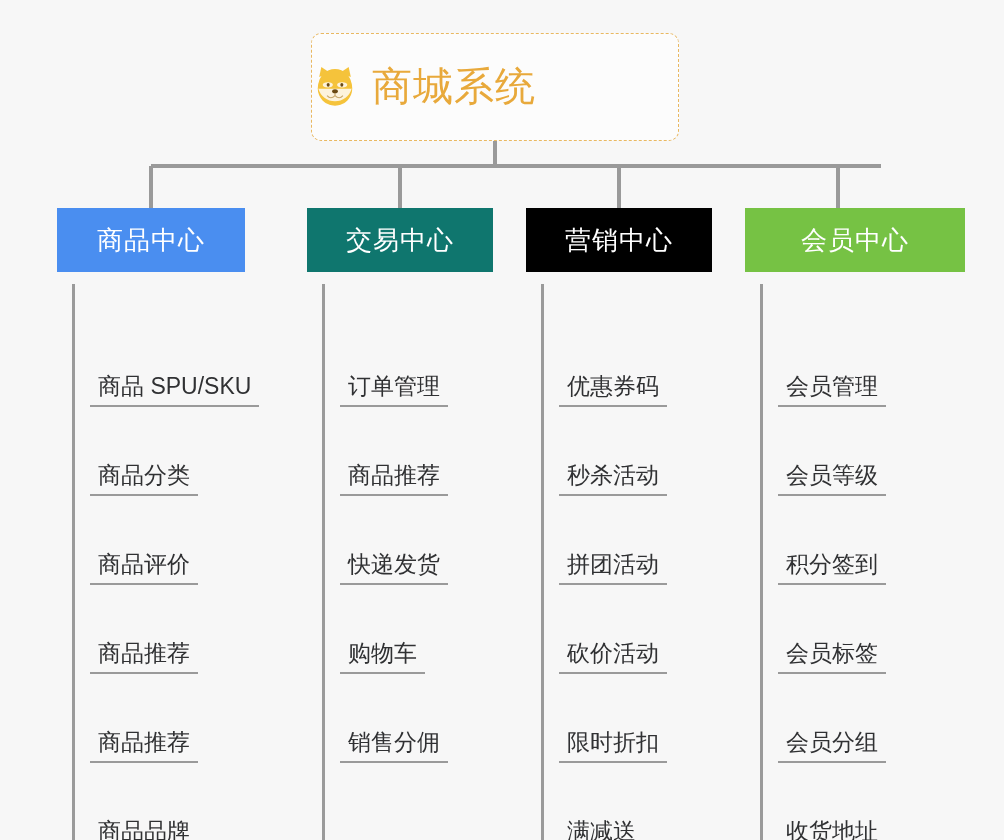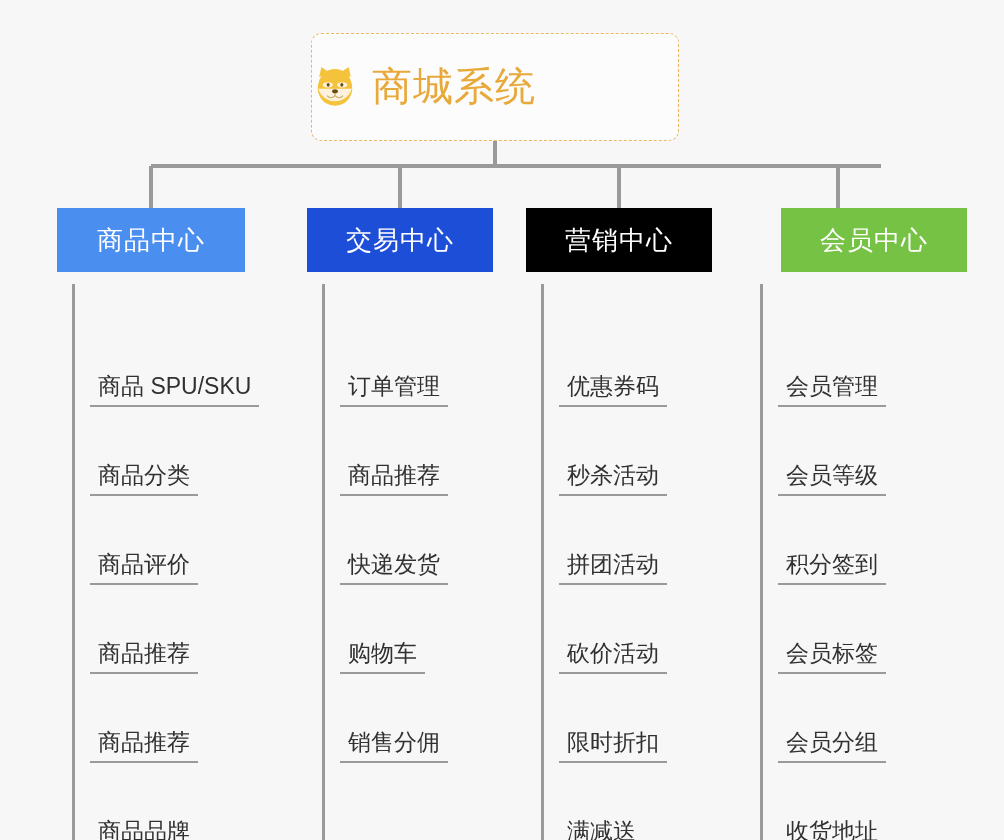--- a/index.html
+++ b/index.html
@@ -183,21 +183,21 @@
           </div>
           <div class="leaf">
             <div class="leaf-inner"><span class="leaf-label">商品推荐</span></div>
           </div>
           <div class="leaf">
             <div class="leaf-inner"><span class="leaf-label">商品品牌</span></div>
           </div>
         </div>
       </div>
       <div class="column" style="left: 307px; width: 186px;">
-        <div class="cat-box" style="background: #1d4ed8; width: 186px;">
+        <div class="cat-box" style="background: #0f766e; width: 186px;">
           <span>交易中心</span>
         </div>
         <div class="leaf-list">
           <div class="spine" style="height: 568px; background: rgb(154, 154, 154);"></div>
           <div class="leaf">
             <div class="leaf-inner"><span class="leaf-label">订单管理</span></div>
           </div>
           <div class="leaf">
             <div class="leaf-inner"><span class="leaf-label">商品推荐</span></div>
           </div>
@@ -232,21 +232,21 @@
           </div>
           <div class="leaf">
             <div class="leaf-inner"><span class="leaf-label">限时折扣</span></div>
           </div>
           <div class="leaf">
             <div class="leaf-inner"><span class="leaf-label">满减送</span></div>
           </div>
         </div>
       </div>
       <div class="column" style="left: 745px; width: 186px;">
-        <div class="cat-box" style="background: rgb(118, 194, 68); width: 186px; margin-left: 36px;">
+        <div class="cat-box" style="background: rgb(118, 194, 68); width: 220px;">
           <span>会员中心</span>
         </div>
         <div class="leaf-list">
           <div class="spine" style="height: 568px; background: rgb(154, 154, 154);"></div>
           <div class="leaf">
             <div class="leaf-inner"><span class="leaf-label">会员管理</span></div>
           </div>
           <div class="leaf">
             <div class="leaf-inner"><span class="leaf-label">会员等级</span></div>
           </div>

